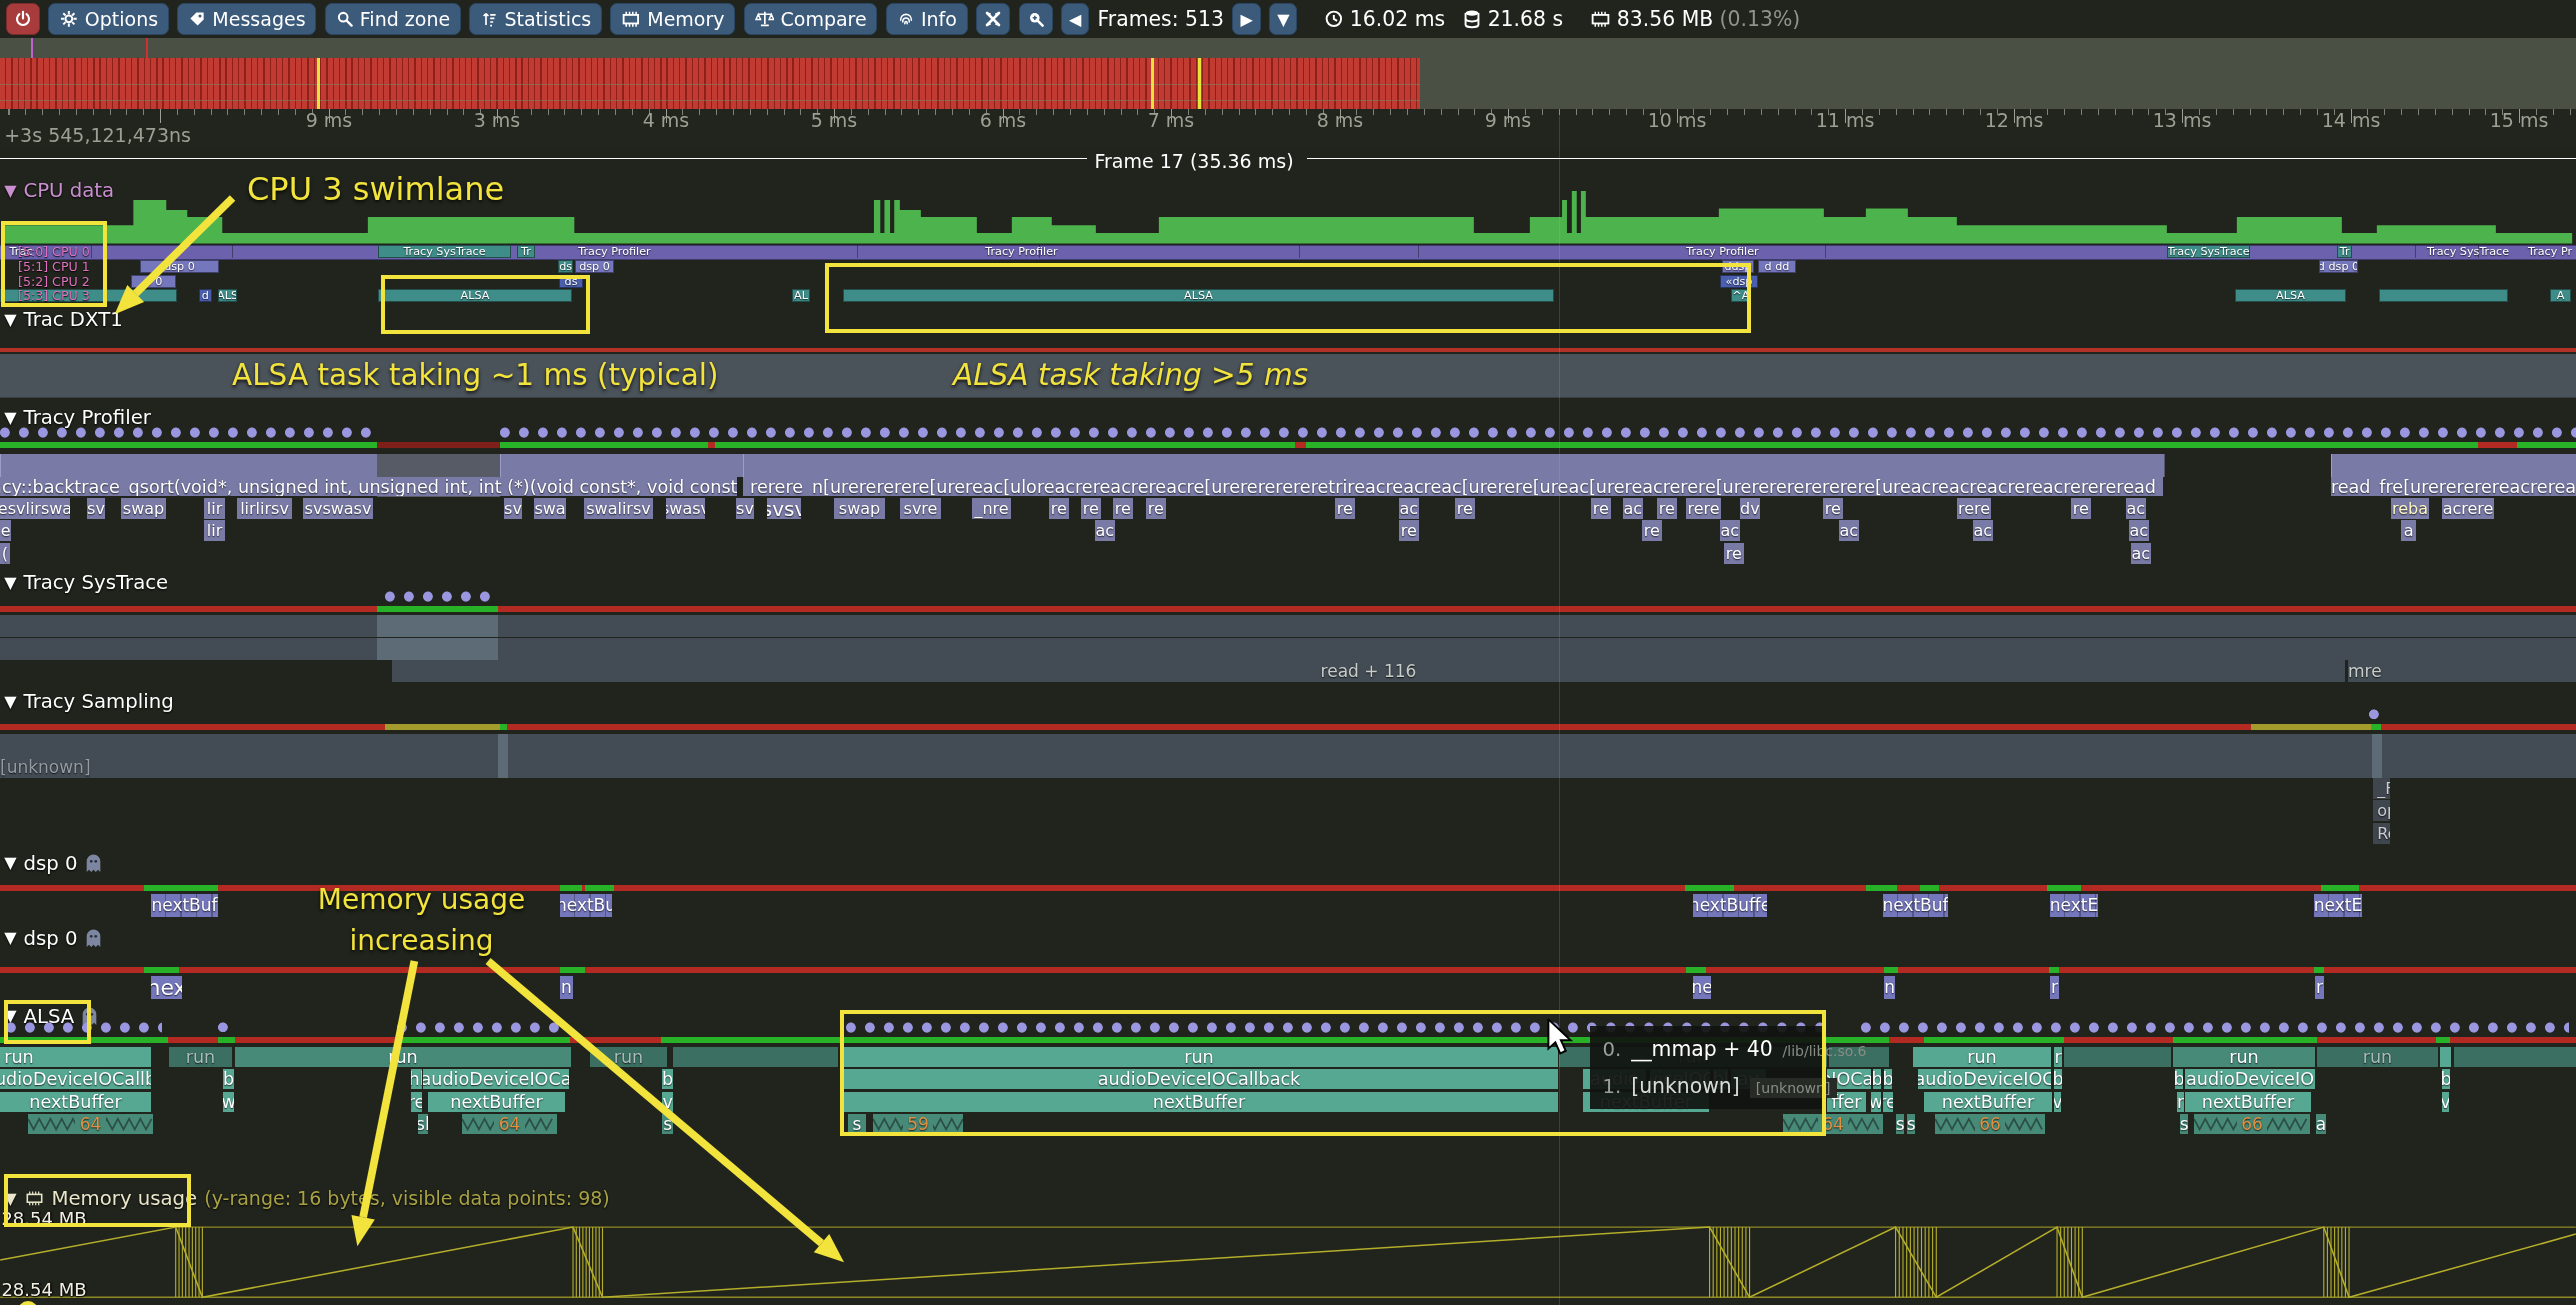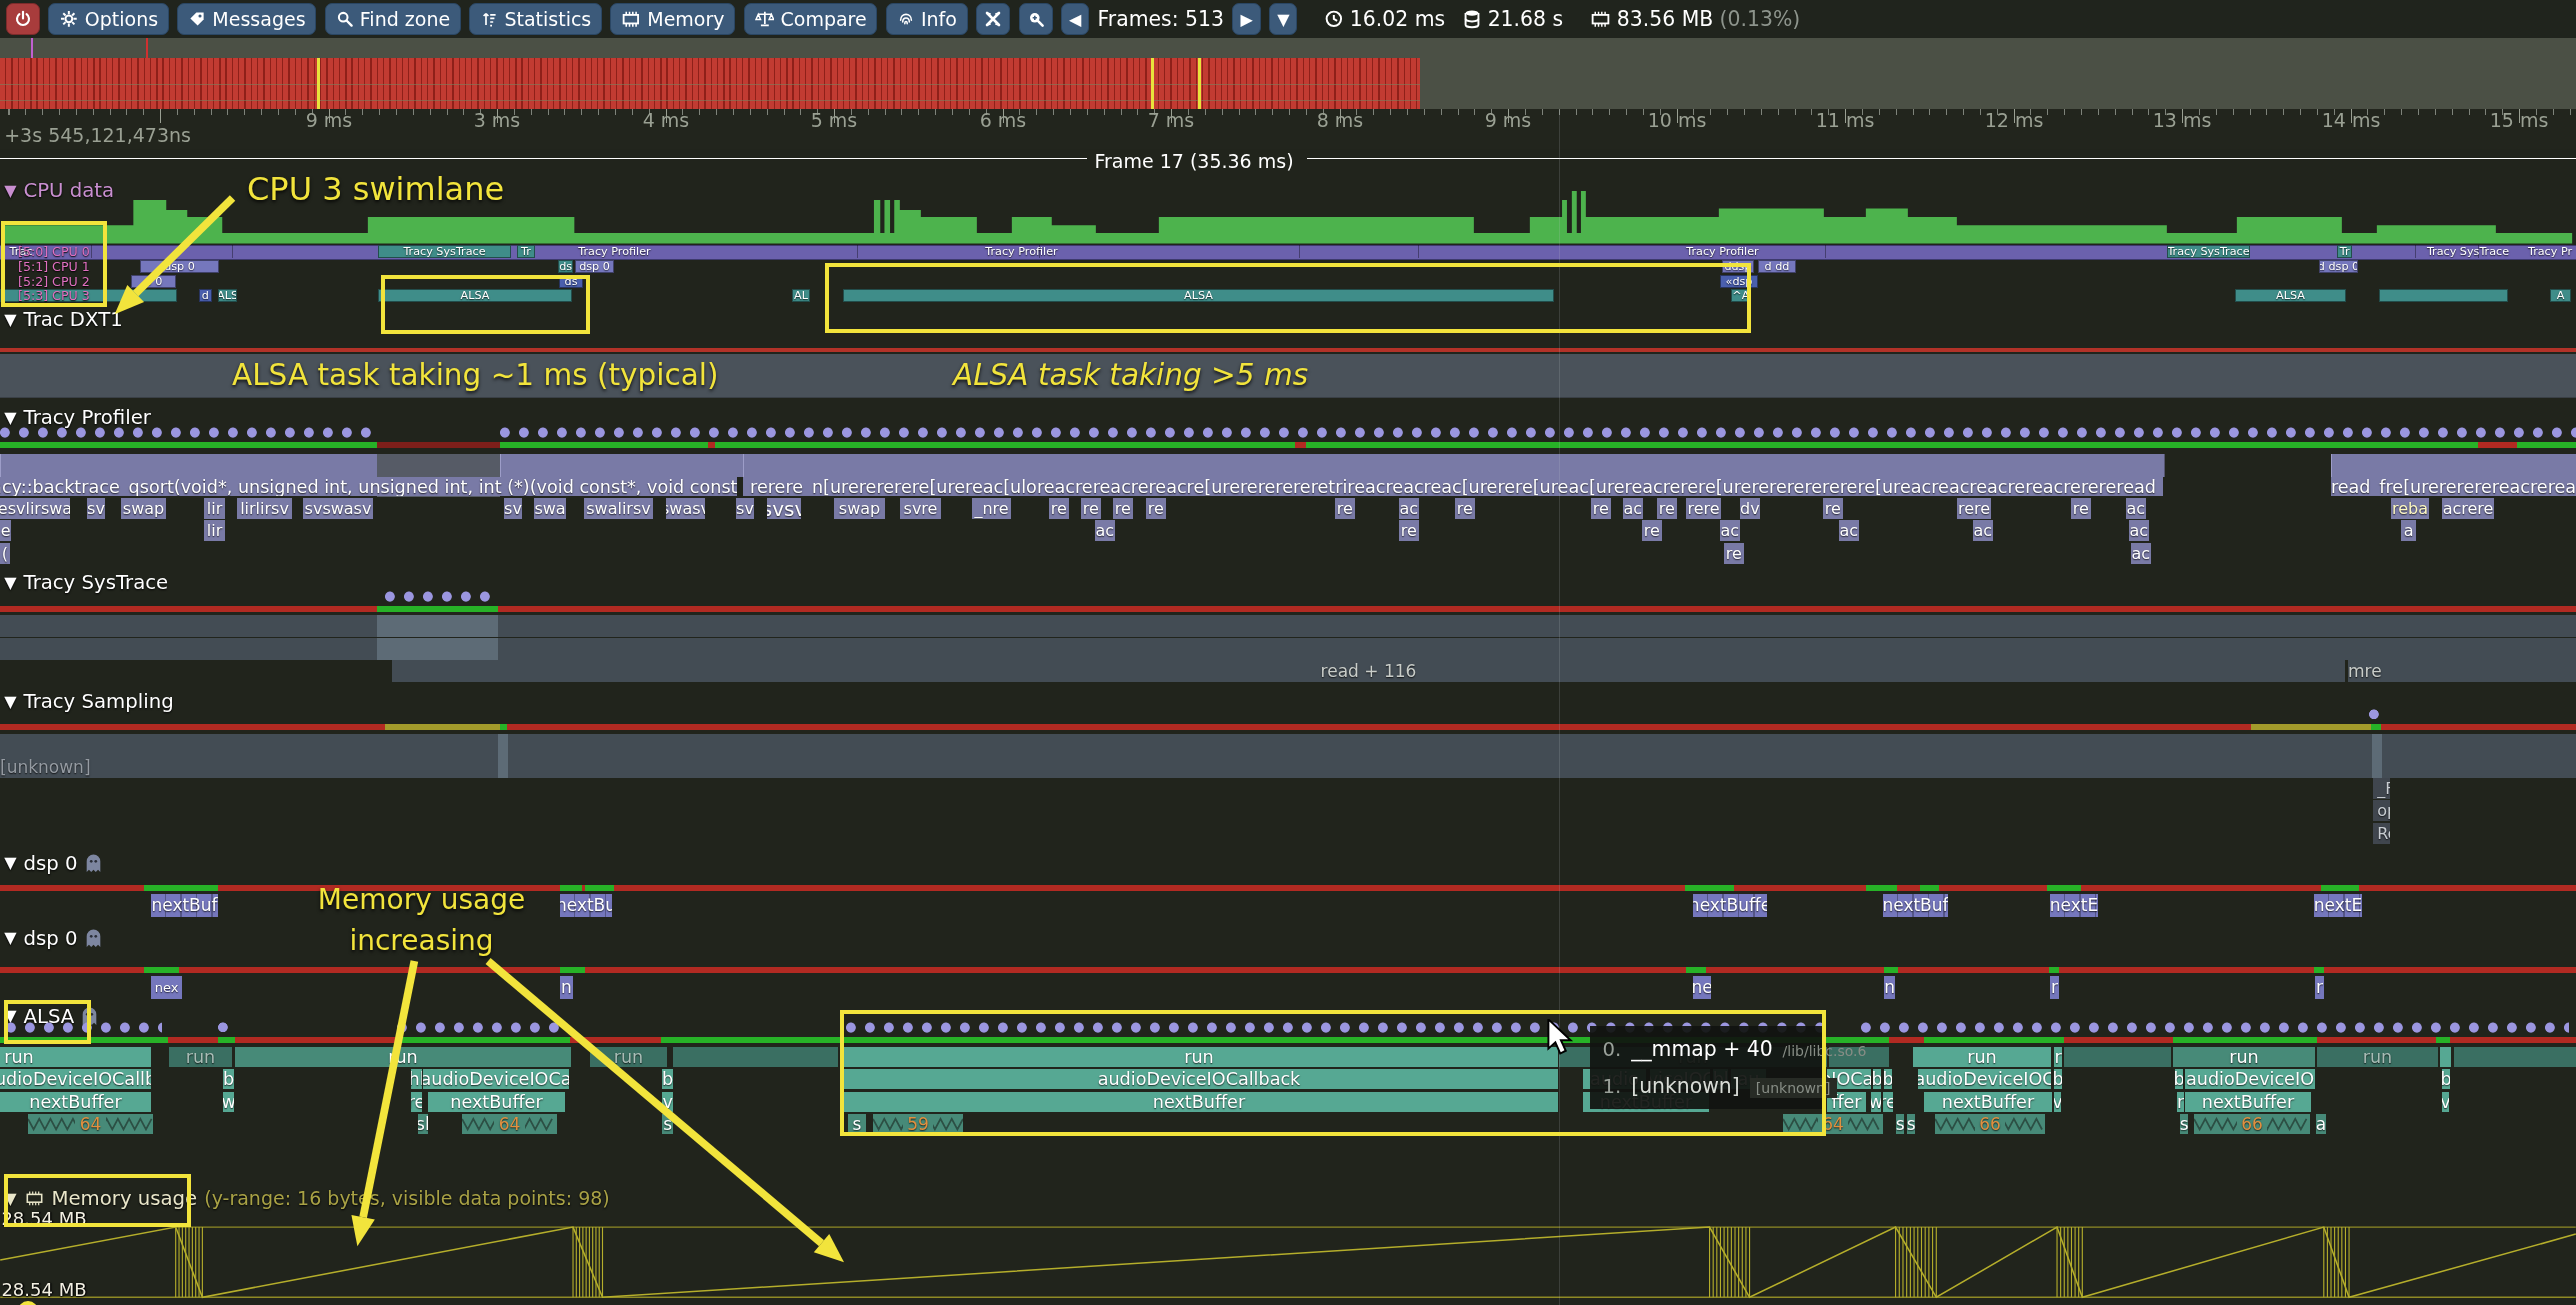--- a/index.html
+++ b/index.html
@@ -727,21 +727,21 @@
             <circle cx="14" cy="11" r="1.8" fill="#2a2e38"></circle>
           </svg></span>
       </div>
       <div style="position: absolute; left: 0px; top: 967px; width: 2576px; height: 5.6px; background: rgb(178, 42, 34);"></div>
       <div style="position: absolute; left: 144px; top: 967px; width: 35px; height: 5.6px; background: rgb(39, 178, 39);"></div>
       <div style="position: absolute; left: 560px; top: 967px; width: 24.6px; height: 5.6px; background: rgb(39, 178, 39);"></div>
       <div style="position: absolute; left: 1686px; top: 967px; width: 19.7px; height: 5.6px; background: rgb(39, 178, 39);"></div>
       <div style="position: absolute; left: 1884px; top: 967px; width: 14px; height: 5.6px; background: rgb(39, 178, 39);"></div>
       <div style="position: absolute; left: 2049px; top: 967px; width: 9.8px; height: 5.6px; background: rgb(39, 178, 39);"></div>
       <div style="position: absolute; left: 2314px; top: 967px; width: 9.8px; height: 5.6px; background: rgb(39, 178, 39);"></div>
-      <div class="zone" style="position: absolute; left: 151px; top: 976px; width: 31px; height: 22.5px; background: rgb(117, 119, 189); font-size: 13px; color: rgb(255, 255, 255);">
+      <div class="zone" style="position: absolute; left: 151px; top: 976px; width: 31px; height: 22.5px; background: rgb(117, 119, 189); font-size: 22px; color: rgb(255, 255, 255);">
         <span>nex</span>
       </div>
       <div class="zone" style="position: absolute; left: 560px; top: 976px; width: 12.6px; height: 22.5px; background: rgb(117, 119, 189); font-size: 17px; color: rgb(255, 255, 255);">
         <span>n</span>
       </div>
       <div class="zone" style="position: absolute; left: 1693px; top: 976px; width: 18px; height: 22.5px; background: rgb(117, 119, 189); font-size: 17px; color: rgb(255, 255, 255);">
         <span>ne</span>
       </div>
       <div class="zone" style="position: absolute; left: 1884px; top: 976px; width: 11.2px; height: 22.5px; background: rgb(117, 119, 189); font-size: 17px; color: rgb(255, 255, 255);">
         <span>n</span>

